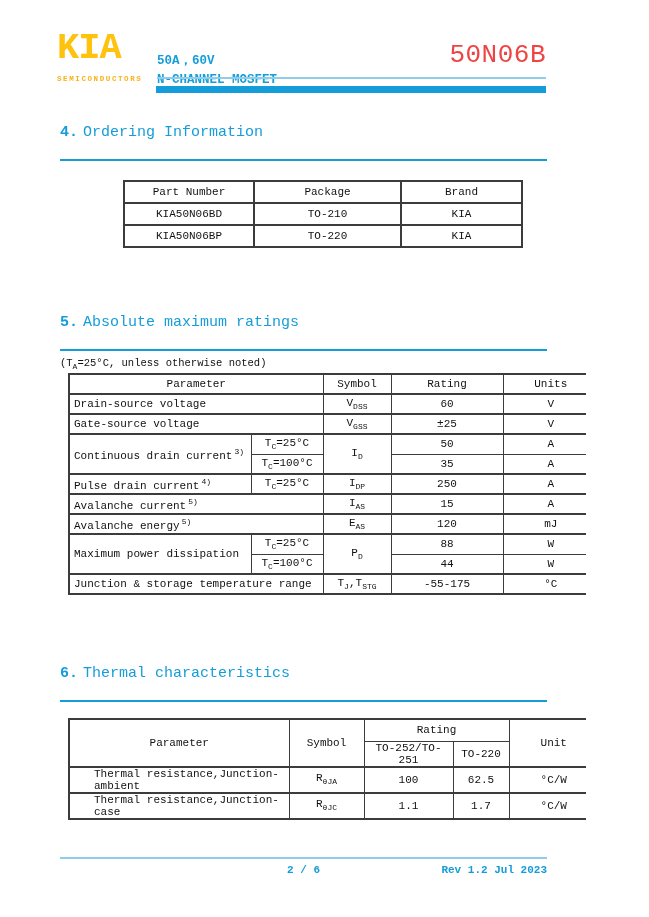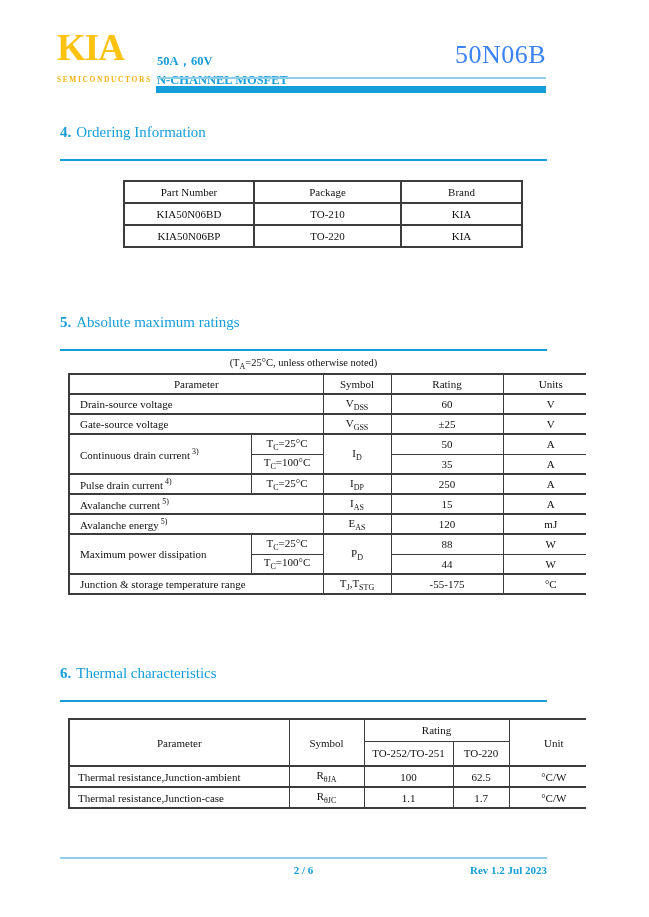--- a/index.html
+++ b/index.html
@@ -2,36 +2,36 @@
 <html><head>
 <meta charset="utf-8">
 <style>
   * { box-sizing: border-box; margin: 0; padding: 0; }
   html,body { background:#ffffff; }
   .page {
     position: relative;
     width: 586px;
     height: 917px;
     background: #ffffff;
-    font-family: Liberation Serif, serif;
+    font-family: Liberation Mono, monospace;
     color: #1a1a1a;
     overflow: hidden;
   }
   
   .logo-block { position:absolute; left:57px; top:30px; width:110px; }
   .logo-text {
     font-size: 37px; font-weight: bold; letter-spacing: -1px;
     color: #ffc20e; line-height: 36px;
   }
   .logo-sub {
     font-size: 7.5px; font-weight: bold; letter-spacing: 1.6px;
     color: #f9b117; margin-top: 9px; white-space: nowrap;
   }
   .subtitle { position:absolute; left:157px; top:52px; color:#149dd9; font-weight:bold; font-size:12.5px; line-height:19px; }
-  .part-number { position:absolute; right:40px; top:40px; color:#3b82f6; font-size:26px; letter-spacing:0.5px; }
+  .part-number { position:absolute; right:40px; top:40px; color:#ef4444; font-size:26px; letter-spacing:0.5px; }
   .rule-thin { position:absolute; left:157px; right:40px; top:77px; height:1.5px; background:#8fcde9; }
   .rule-thick { position:absolute; left:156px; right:40px; top:86px; height:7px; background:#149dd9; }
 
   
   .sec { position:absolute; left:60px; right:39px; }
   #sec4 { top:124px; } #sec5 { top:314px; } #sec6 { top:645px;margin-top:20px; }
   .sec-title {
     font-size: 15px; color:#149dd9; font-weight: normal;
     padding-bottom: 18px; border-bottom: 2px solid #149dd9;
   }
@@ -41,35 +41,35 @@
   table { border-collapse: collapse; table-layout: fixed; font-size: 11px; color:#111; }
   th, td { font-weight: normal; text-align: center; padding: 0 4px; }
   sub { font-size: 8px; }
   sup { font-size: 8px; margin-left: 2px; }
 
   
   .ordering { margin: 19px 0 0 63px; width: 398px; }
   .ordering th, .ordering td { border: 2px solid #3c3c3c; height: 22px; }
 
   
-  .abs-note { text-align: center; font-size: 10.5px; color:#111; margin-top: 6px; }
+  .abs-note { text-align: left; font-size: 10.5px; color:#111; margin-top: 6px; }
   .abs { margin: 2px 0 0 8px; width: 530px; border: 2px solid #3c3c3c; }
   .abs th, .abs td { border: 1px solid #3c3c3c; height: 20px; }
   .abs tr.g > td { border-top-width: 2px; }
-  .abs .param { text-align: left; padding-left: 10px; }
+  .abs .param { text-align: left; padding-left: 4px; }
   .abs tr.head th { border-bottom-width: 2px; }
 
   
   .thermal { margin: 16px 0 0 8px; width: 530px; border: 2px solid #3c3c3c; }
   .thermal th, .thermal td { border: 1px solid #3c3c3c; }
   .thermal tr.hr1 th { height: 22px; }
   .thermal tr.hr2 th { height: 25px; }
   .thermal td { height: 21px; }
   .thermal tr.g > td { border-top-width: 2px; }
-  .thermal .param { text-align: left; padding-left: 8px; }
+  .thermal .param { text-align: left; padding-left: 24px; }
 
   
   .footer { position:absolute; left:60px; right:39px; top:857px; }
   .footer-rule { height: 2px; background:#8fcde9; }
   .footer-row { position: relative; margin-top: 5px; height: 14px; }
   .page-indicator {
     position:absolute; left:0; right:0; text-align:center;
     color:#149dd9; font-weight:bold; font-size:11px;
   }
   .revision { position:absolute; right:0; color:#149dd9; font-weight:bold; font-size:11px; }

